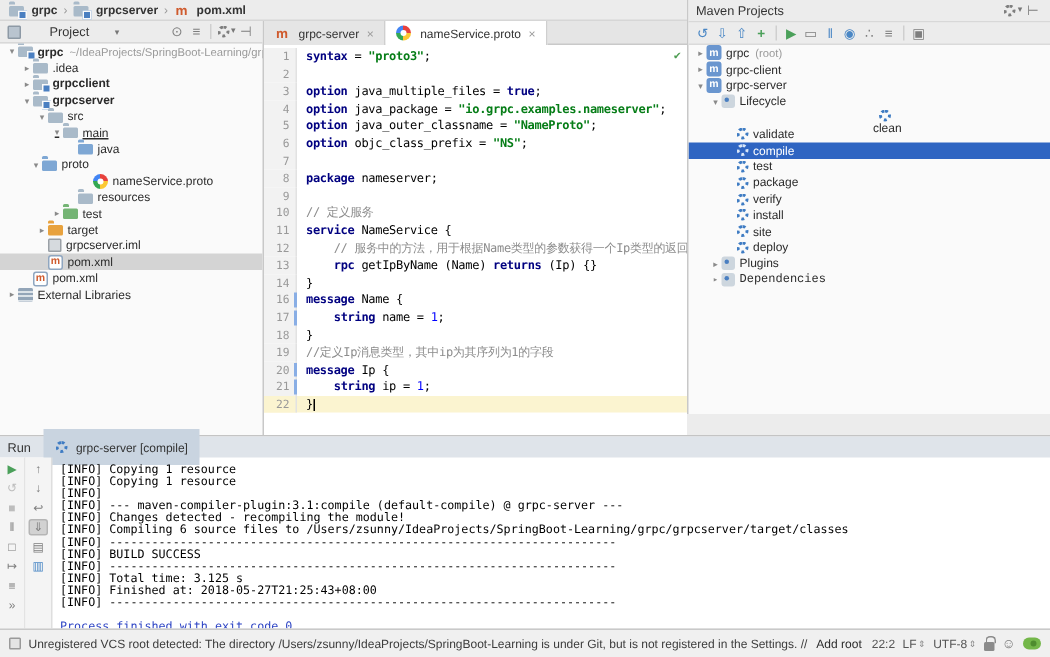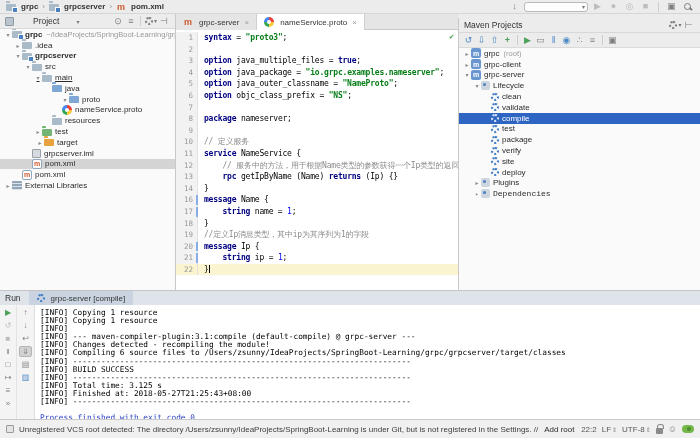--- a/index.html
+++ b/index.html
@@ -26,21 +26,21 @@
   .magnifier::after{content:"";position:absolute;left:6px;top:6px;width:4px;height:1.6px;background:#7e7e7e;transform:rotate(45deg);border-radius:1px}
   .dd{font-size:6px;color:#777;margin-left:1px}
 
   
   .panel-header{height:15px;background:#ececec;border-bottom:1px solid #d8d8d8;display:flex;align-items:center;padding:0 5px;font-size:8.5px;color:#333;gap:16px}
   .panel-title{flex:none}
   .hspace{flex:1}
 
   #project-panel{position:absolute;left:0;top:14px;width:176px;height:276px;background:#fafafa;border-right:1px solid #c8c8c8}
   #editor{position:absolute;left:176px;top:14px;width:282px;height:276px;background:#fff}
-  #maven-panel{position:absolute;left:458px;top:18px;width:242px;height:276px;background:#fafafa;border-left:1px solid #c8c8c8}
+  #maven-panel{position:absolute;left:458px;top:0;width:242px;height:276px;background:#fafafa;border-left:1px solid #c8c8c8}
 
   
   .tree{overflow:hidden}
   .tree-row{display:flex;align-items:center;height:10.8px;white-space:nowrap;cursor:default}
   .tree-row .lbl{font-size:8px;color:#2b2b2b}
   .tree-row .lbl.bold{font-weight:bold}
   .tree-row .note{color:#9a9a9a;margin-left:4px;font-size:7.5px}
   .arr{width:8px;flex:none;font-size:6px;color:#8a8a8a;text-align:center}
   .sel-gray{background:#d4d4d4}
   .sel-blue{background:#2f65c2}
@@ -87,21 +87,21 @@
   .tok-pl{color:#000}
   .caret{display:inline-block;width:1px;height:8px;background:#000;vertical-align:middle}
   #inspect-ok{position:absolute;top:2px;right:4px;color:#4f9e53;font-size:8px}
 
   
   #maven-toolbar{height:15px;background:#ececec;border-bottom:1px solid #dadada;display:flex;align-items:center;padding:0 3px}
 
   
   #run-panel{position:absolute;left:0;top:290px;width:700px;height:129px;background:#fff;border-top:1px solid #c4c4c4}
   #run-header{height:14px;background:#dfe4ea;display:flex;align-items:center;padding-left:5px;font-size:8.5px;color:#333}
-  #run-tab{display:flex;align-items:center;gap:3px;background:#c9d4e0;height:14px;padding:0 8px;margin-left:8px;font-size:8px}
+  #run-tab{display:flex;align-items:center;gap:3px;background:#c9d4e0;height:24px;padding:0 8px;margin-left:8px;font-size:8px}
   #run-body{display:flex;height:114px}
   .run-col{width:17px;background:#f4f4f4;display:flex;flex-direction:column;align-items:center;padding-top:2px;gap:2px}
   .run-col.first{border-right:1px solid #e3e3e3}
   .run-col .tbi{width:13px;height:11px;font-size:8px}
   #run-tools{display:flex;border-right:1px solid #dedede;flex:none}
   #console{flex:1;font-family:"DejaVu Sans Mono","DejaVu Sans",monospace;font-size:7.8px;line-height:8.1px;padding:4px 0 0 5px;color:#000;overflow:hidden;white-space:pre}
   .console-line{height:8.1px}
   .console-line.sys{color:#2c43c4}
 
   
@@ -186,24 +186,31 @@
         <span class="note">~/IdeaProjects/SpringBoot-Learning/grpc</span>
       </div>
       <div class="tree-row" style="padding-left: 14px;">
         <span class="arr">▸</span>
         <span class="ic ic-folder">
           <span class="folderbase"></span>
         </span>
         <span class="lbl">.idea</span>
       </div>
       <div class="tree-row" style="padding-left: 14px;">
-        <span class="arr">▾</span>
+        <span class="arr">▸</span>
         <span class="ic ic-folder-module">
           <span class="folderbase modmark"></span>
         </span>
+        <span class="lbl bold">grpcclient</span>
+      </div>
+      <div class="tree-row" style="padding-left: 14px;">
+        <span class="arr">▾</span>
+        <span class="ic ic-folder-module">
+          <span class="folderbase modmark"></span>
+        </span>
         <span class="lbl bold">grpcserver</span>
       </div>
       <div class="tree-row" style="padding-left: 24px;">
         <span class="arr">▾</span>
         <span class="ic ic-folder">
           <span class="folderbase"></span>
         </span>
         <span class="lbl">src</span>
       </div>
       <div class="tree-row" style="padding-left: 34px; text-decoration: underline;">
@@ -213,21 +220,21 @@
         </span>
         <span class="lbl">main</span>
       </div>
       <div class="tree-row" style="padding-left: 44px;">
         <span class="arr"></span>
         <span class="ic ic-folder-src">
           <span class="folderbase fold-src"></span>
         </span>
         <span class="lbl">java</span>
       </div>
-      <div class="tree-row" style="padding-left: 61px;">
+      <div class="tree-row" style="padding-left: 20px;">
         <span class="arr">▾</span>
         <span class="ic ic-folder-src">
           <span class="folderbase fold-src"></span>
         </span>
         <span class="lbl">proto</span>
       </div>
       <div class="tree-row" style="padding-left: 54px;">
         <span class="arr"></span>
         <span class="ic ic-file-proto"></span>
         <span class="lbl">nameService.proto</span>
@@ -239,21 +246,21 @@
         </span>
         <span class="lbl">resources</span>
       </div>
       <div class="tree-row" style="padding-left: 34px;">
         <span class="arr">▸</span>
         <span class="ic ic-folder-test">
           <span class="folderbase fold-test"></span>
         </span>
         <span class="lbl">test</span>
       </div>
-      <div class="tree-row" style="padding-left: 36px; align-items: center;">
+      <div class="tree-row" style="padding-left: 24px; align-items: center;">
         <span class="arr">▸</span>
         <span class="ic ic-folder-excluded">
           <span class="folderbase fold-exc"></span>
         </span>
         <span class="lbl">target</span>
       </div>
       <div class="tree-row" style="padding-left: 24px;">
         <span class="arr"></span>
         <span class="ic ic-file-iml"></span>
         <span class="lbl">grpcserver.iml</span>
@@ -420,21 +427,21 @@
       <div class="tree-row" style="padding-left: 4px;">
         <span class="arr">▾</span>
         <span class="ic ic-maven-module">m</span>
         <span class="lbl">grpc-server</span>
       </div>
       <div class="tree-row" style="padding-left: 14px;">
         <span class="arr">▾</span>
         <span class="ic ic-lifecycle"></span>
         <span class="lbl">Lifecycle</span>
       </div>
-      <div class="tree-row" style="padding-left: 24px;">
+      <div class="tree-row" style="padding-left: 24px; flex-direction: column;">
         <span class="arr"></span>
         <span class="ic ic-goal"></span>
         <span class="lbl">clean</span>
       </div>
       <div class="tree-row" style="padding-left: 24px;">
         <span class="arr"></span>
         <span class="ic ic-goal"></span>
         <span class="lbl">validate</span>
       </div>
       <div class="tree-row sel-blue" style="padding-left: 24px;">
@@ -449,20 +456,25 @@
       </div>
       <div class="tree-row" style="padding-left: 24px;">
         <span class="arr"></span>
         <span class="ic ic-goal"></span>
         <span class="lbl">package</span>
       </div>
       <div class="tree-row" style="padding-left: 24px;">
         <span class="arr"></span>
         <span class="ic ic-goal"></span>
         <span class="lbl">verify</span>
+      </div>
+      <div class="tree-row" style="padding-left: 24px;">
+        <span class="arr"></span>
+        <span class="ic ic-goal"></span>
+        <span class="lbl">install</span>
       </div>
       <div class="tree-row" style="padding-left: 24px;">
         <span class="arr"></span>
         <span class="ic ic-goal"></span>
         <span class="lbl">site</span>
       </div>
       <div class="tree-row" style="padding-left: 24px;">
         <span class="arr"></span>
         <span class="ic ic-goal"></span>
         <span class="lbl">deploy</span>

